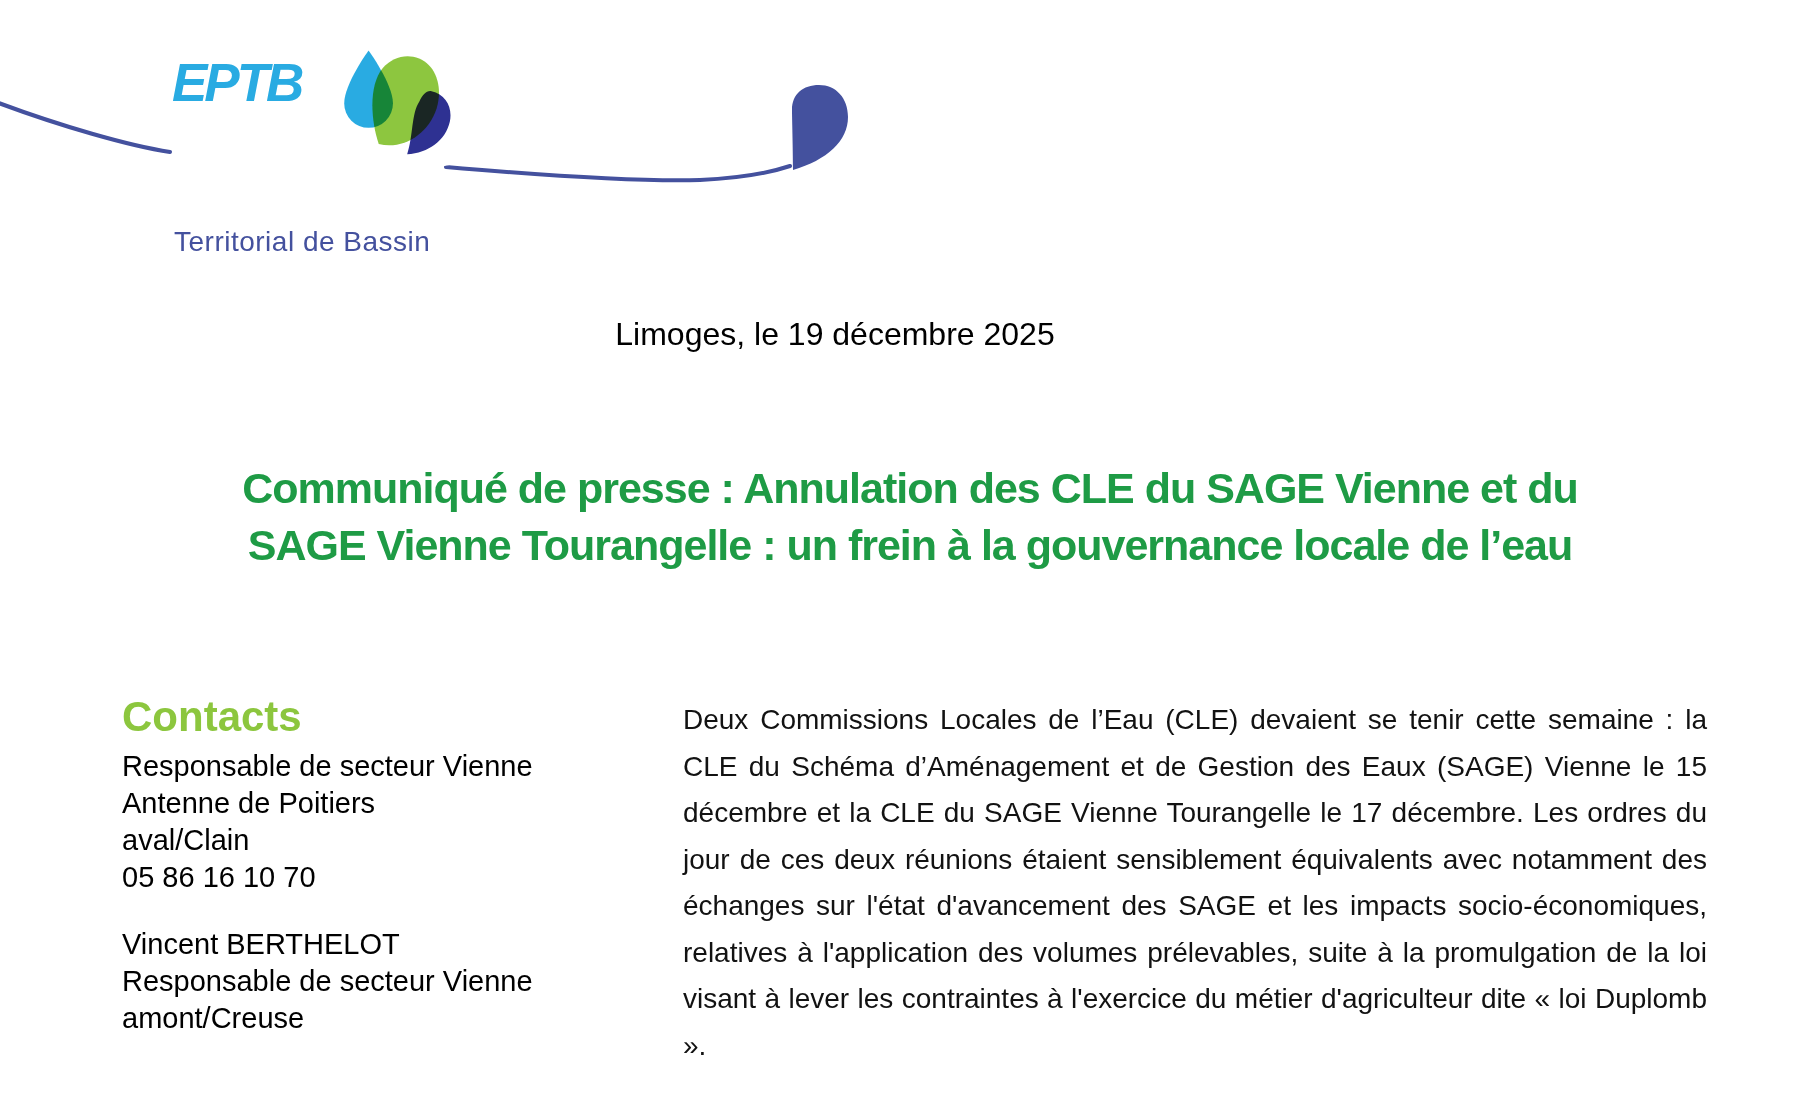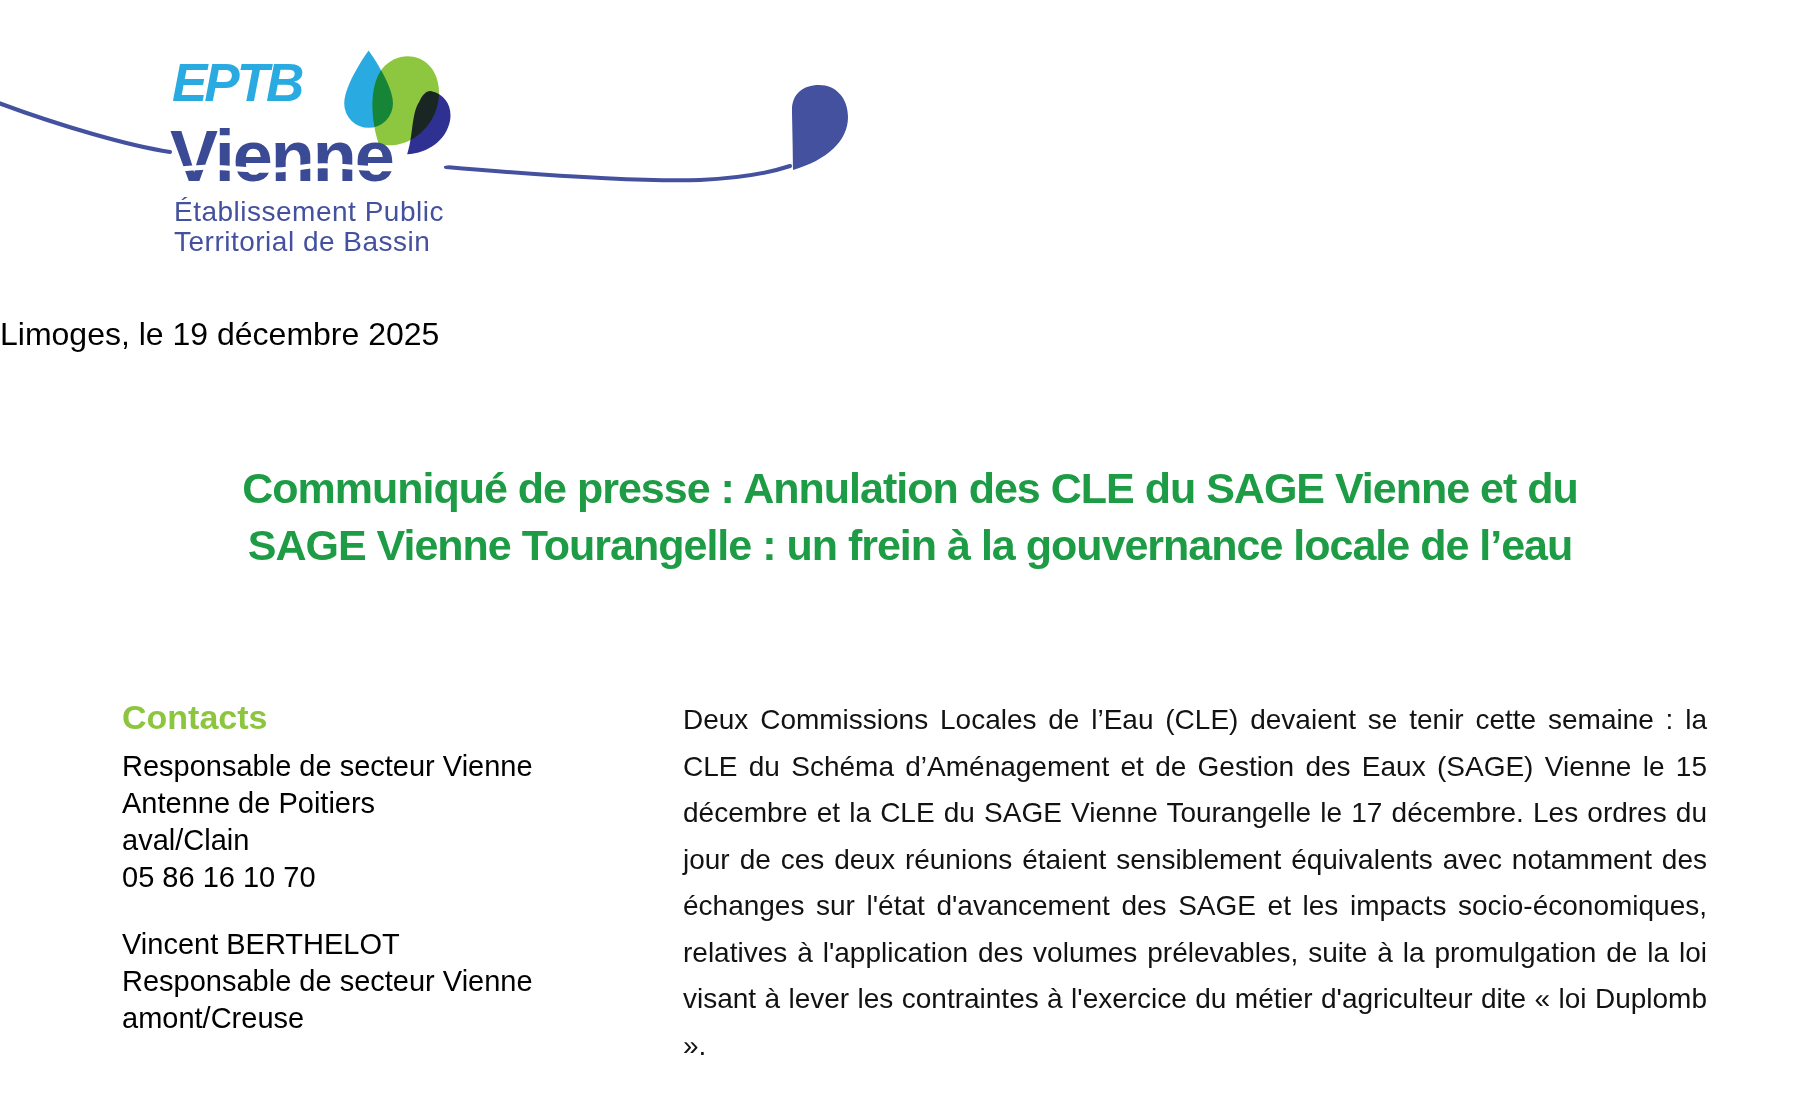--- a/index.html
+++ b/index.html
@@ -31,30 +31,30 @@
   .logo-name{
     position:absolute;left:0;top:64px;
     font-size:72px;font-weight:bold;letter-spacing:-2px;
     color:var(--logo-navy);line-height:1;
   }
   .logo-wave{position:absolute;left:-4px;top:82px;width:286px;height:60px;pointer-events:none;}
   .logo-sub1{position:absolute;left:4px;top:140px;font-size:28px;color:var(--logo-slate);letter-spacing:.5px;}
   .logo-sub2{position:absolute;left:4px;top:170px;font-size:28px;color:var(--logo-slate);letter-spacing:.5px;}
   .dateline{
     position:absolute;left:0;right:150px;top:316px;
-    text-align:left;font-size:32px;color:#000;
+    text-align:center;font-size:32px;color:#000;
   }
   .page-title{
     position:absolute;left:70px;right:70px;top:460px;
     text-align:center;color:var(--title-green);
     font-size:43px;font-weight:bold;line-height:57px;letter-spacing:-1px;
   }
   .contacts{position:absolute;left:122px;top:698px;width:470px;}
   .contacts-heading{
-    font-size:34px;font-weight:bold;color:var(--contacts-green);
+    font-size:42px;font-weight:bold;color:var(--contacts-green);
     margin-bottom:12px;line-height:38px;
   }
   .contact-entry{margin-bottom:30px;}
   .contact-line{font-size:29px;line-height:37px;color:#000;}
   .contact-email{
     font-size:29px;line-height:37px;color:var(--link-navy);
     text-decoration:underline;display:inline-block;
   }
   .body-col{position:absolute;left:683px;top:697px;width:1024px;}
   .body-par{
@@ -72,25 +72,23 @@
   <path d="M 793 170 C 793 146 792 120 792 110 C 792 94 803 85 819 85 C 836 85 848 98 848 117 C 848 141 827 160 793 170 Z" fill="#44519E"></path>
 </svg>
 
 <div class="logo">
   <div class="logo-acronym">EPTB</div>
   <svg class="logo-drop" viewBox="0 0 130 115" xmlns="http://www.w3.org/2000/svg">
     <path d="M 82 6 C 103 10 112 34 105 57 C 97 82 72 98 48 92 C 40 68 38 34 52 17 C 60 8 71 4 82 6 Z" fill="#8DC63F" style="mix-blend-mode:multiply"></path>
     <path d="M 38 0 C 38 0 14 33 14 52 A 24 24 0 1 0 62 52 C 62 33 38 0 38 0 Z" fill="#29ABE2" style="mix-blend-mode:multiply"></path>
     <path d="M 100 40 C 114 43 121 56 118 70 C 114 88 97 101 76 102 C 82 84 80 62 88 50 C 91 44 95 39 100 40 Z" fill="#2E3192" style="mix-blend-mode:multiply"></path>
   </svg>
-  <div class="logo-name">Vienne</div>
   <svg class="logo-wave" viewBox="0 0 286 60" xmlns="http://www.w3.org/2000/svg">
     <path d="M 0 34 C 45 22 85 38 130 30 C 175 22 215 40 286 24" stroke="#ffffff" stroke-width="5" fill="none"></path>
   </svg>
-  <div class="logo-sub1">Établissement Public</div>
   <div class="logo-sub2">Territorial de Bassin</div>
 </div>
 
 <div class="dateline">Limoges, le 19 décembre 2025</div>
 
 <div class="page-title">
   <div>Communiqué de presse : Annulation des CLE du SAGE Vienne et du</div>
   <div>SAGE Vienne Tourangelle : un frein à la gouvernance locale de l’eau</div>
 </div>
 

